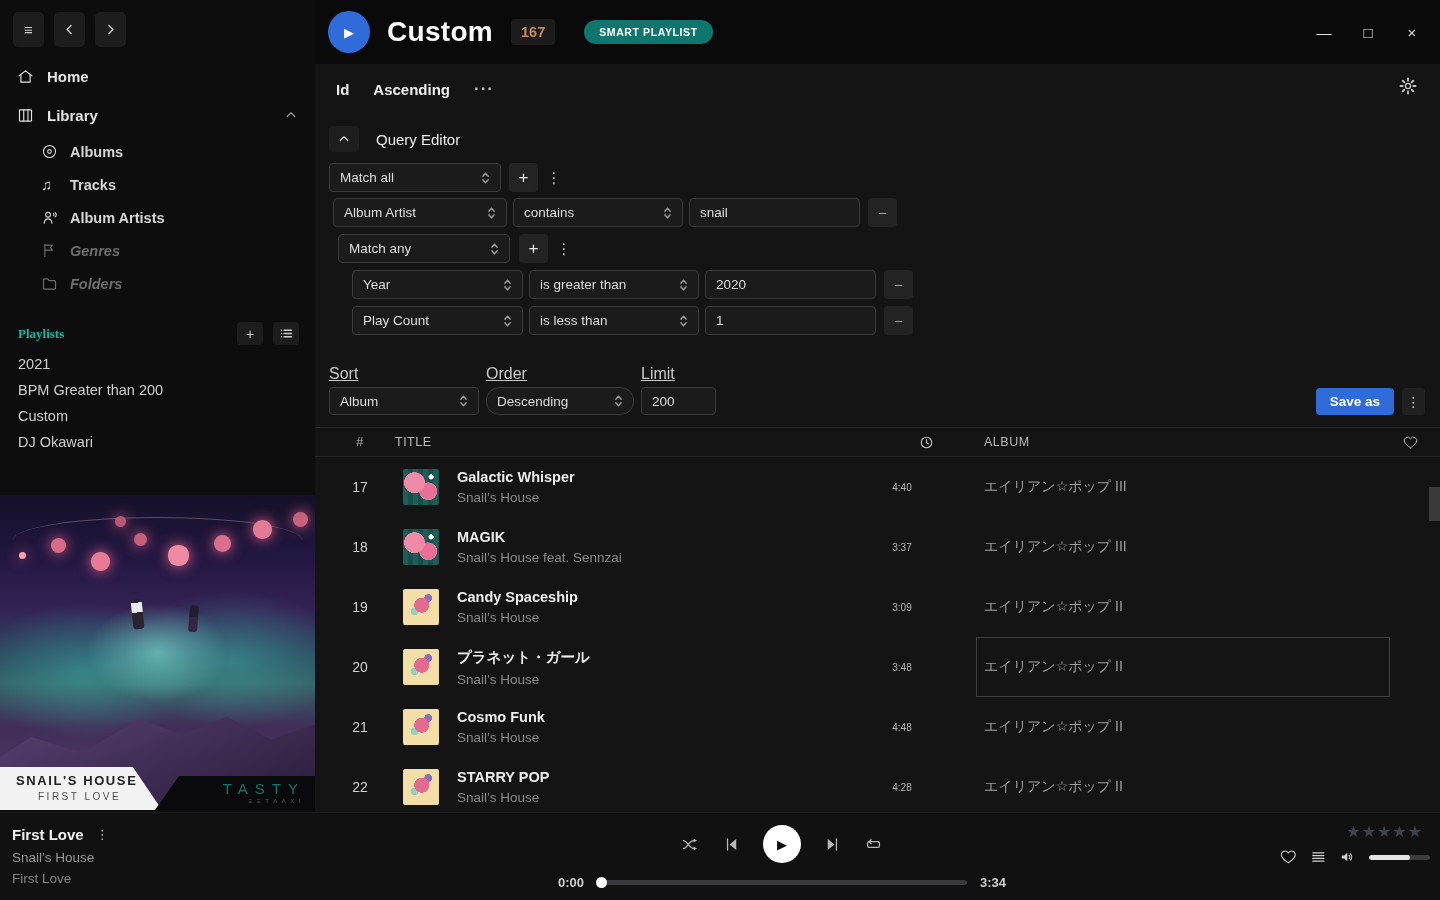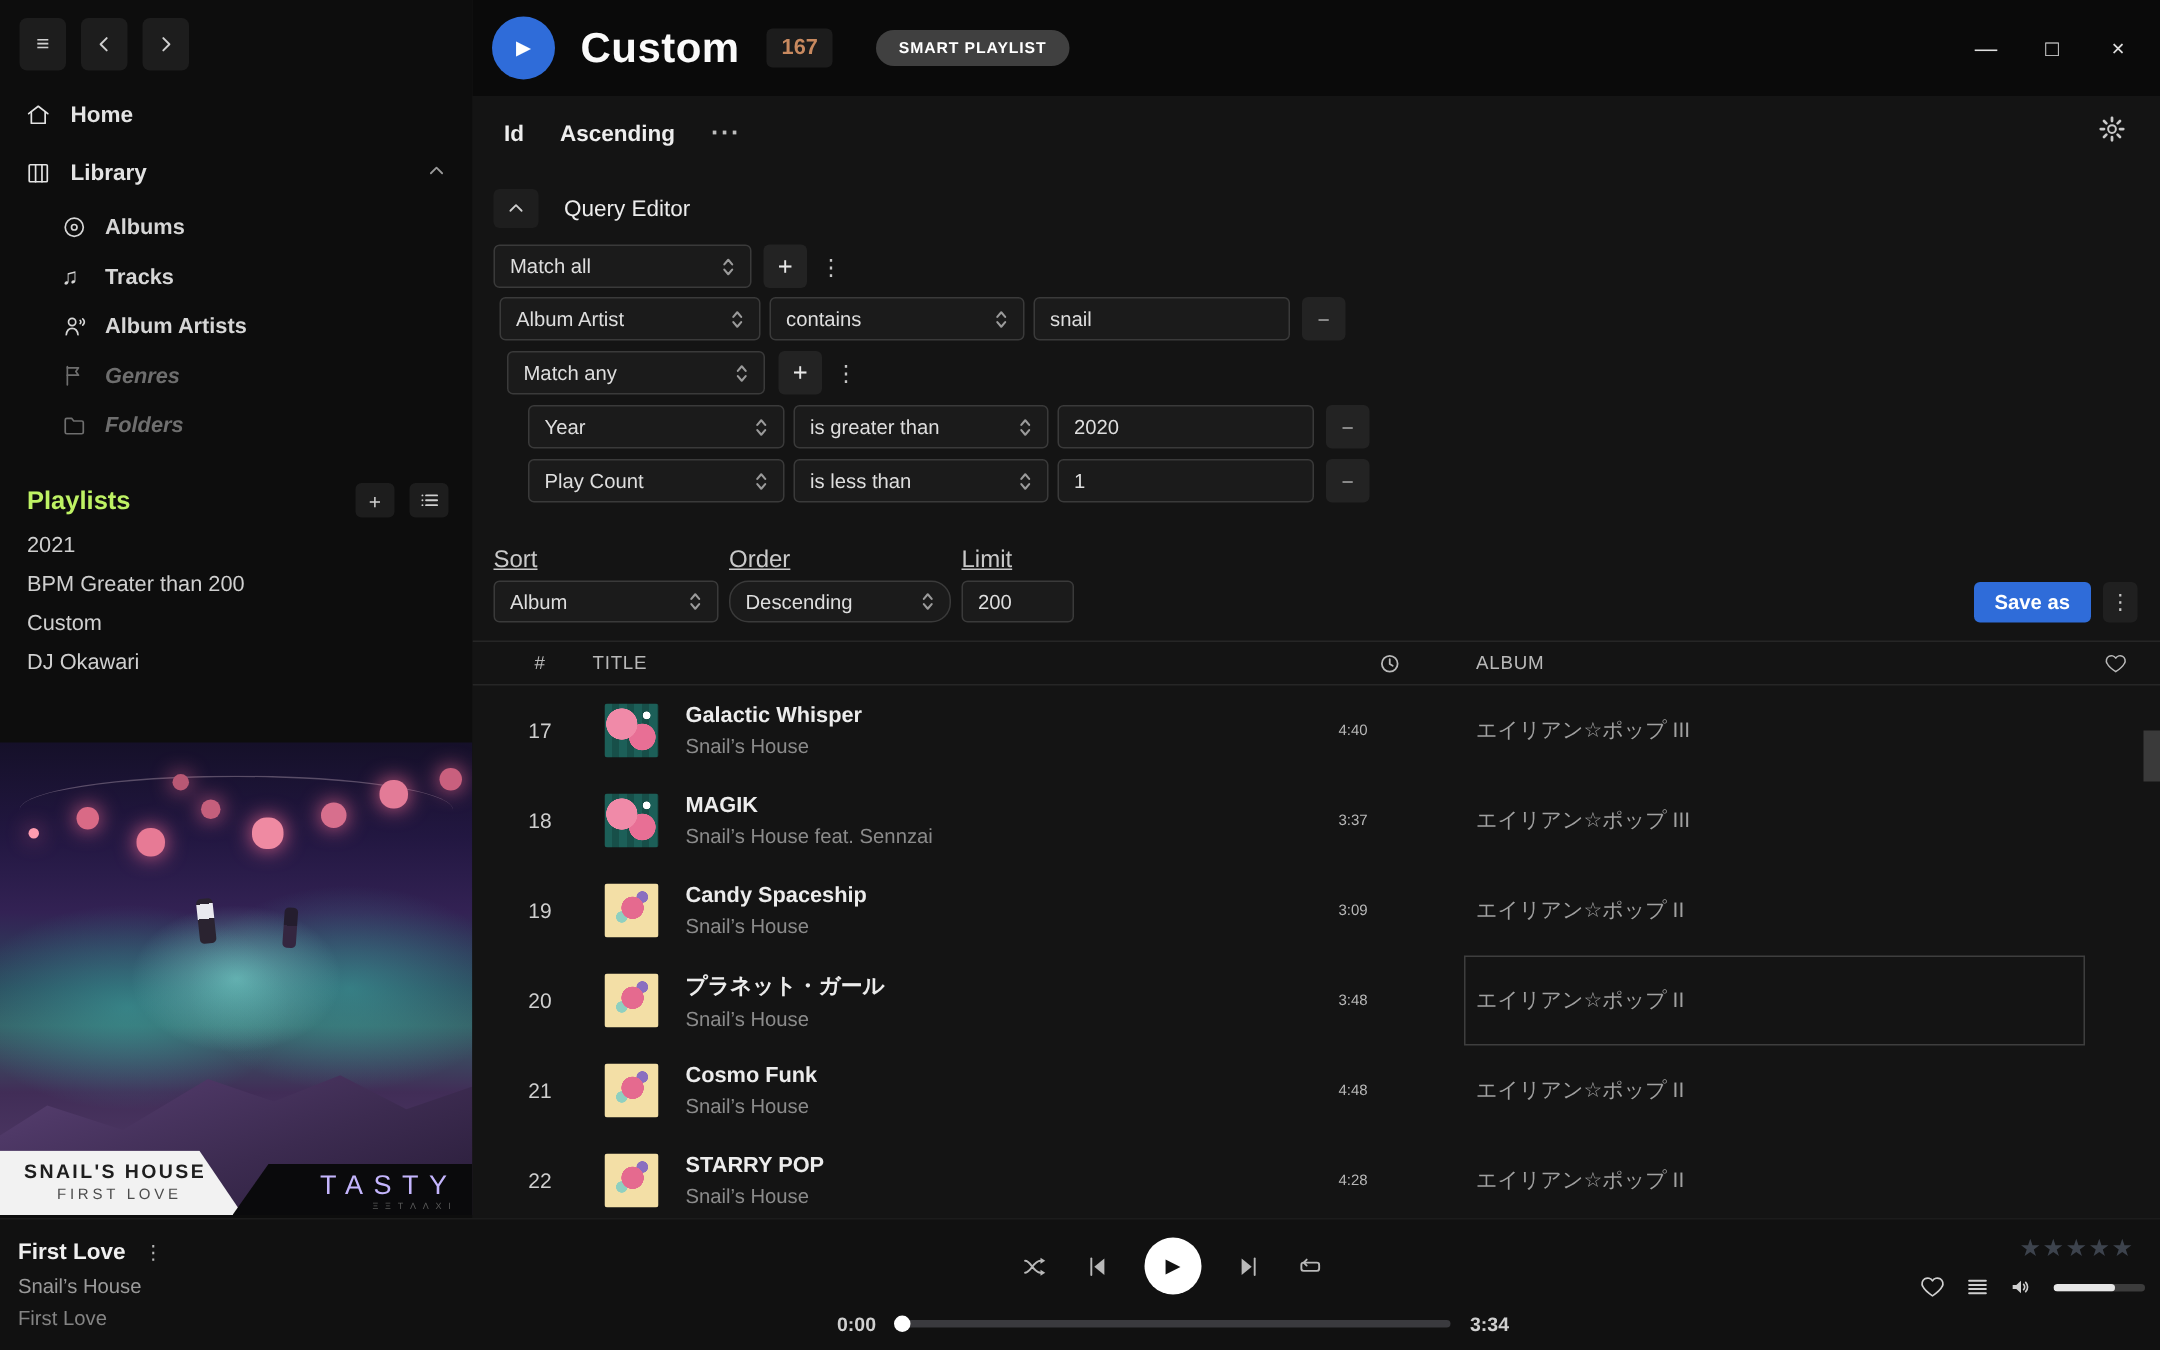--- a/index.html
+++ b/index.html
@@ -20,21 +20,21 @@
     align-items:center; justify-content:center; color:#cfcfcf; font-size:15px; cursor:pointer; }
   .nav-item { display:flex; align-items:center; gap:13px; padding:11px 18px 11px 17px;
     font-weight:700; font-size:15px; color:#e3e3e3; }
   .nav-item .spacer { margin-left:auto; color:#9a9a9a; }
   .sub-item { display:flex; align-items:center; gap:12px; padding:8px 18px 8px 41px;
     font-weight:700; font-size:14.5px; color:#d6d6d6; }
   .sub-item.muted { color:#6e6e6e;font-style:italic; }
   .icn { width:17px; height:17px; flex:none; }
   svg.s { stroke:currentColor; fill:none; stroke-width:1.6; stroke-linecap:round; stroke-linejoin:round; }
   .pl-head { display:flex; align-items:center; padding:22px 16px 6px 18px; }
-  .pl-title { font-size:17px; font-weight:700; color:#bef264; }
+  .pl-title { font-size:13px; font-weight:700; color:#14b8a6;font-family:Liberation Serif, serif; }
   .pl-btns { margin-left:auto; display:flex; gap:10px; }
   .pl-btn { width:26px; height:23px; background:#1d1d1d; border-radius:4px; display:flex;
     align-items:center; justify-content:center; color:#cfcfcf; font-size:14px; }
   .pl-item { padding:5px 18px; font-size:14.5px; color:#cfcfcf; font-weight:400; }
 
   
   .cover { position:absolute; left:0; bottom:2px; width:315px; height:315px; overflow:hidden;
     background:
       radial-gradient(100px 70px at 50% 50%, rgba(140,240,228,.55), transparent 70%),
       radial-gradient(150px 95px at 27% 56%, rgba(64,185,178,.45), transparent 72%),
@@ -54,32 +54,32 @@
     background:linear-gradient(180deg,#241d2e 0 45%, #342640 45%); }
   .rocks { position:absolute; bottom:0; width:100%; height:40%;
     background:linear-gradient(160deg,#63497a 0%,#4e3866 32%,#3c2b50 62%,#281c38 100%);
     clip-path:polygon(0 58%,10% 42%,26% 55%,44% 28%,58% 40%,72% 26%,86% 44%,100% 32%,100% 100%,0 100%); }
   .banner-w { position:absolute; left:0; bottom:0; width:162px; height:43px; background:#f2f2f2;
     clip-path:polygon(0 0,82% 0,100% 100%,0 100%); padding:6px 0 0 16px; }
   .bw-artist { font-size:13px; font-weight:700; color:#1e1e1e; letter-spacing:1.6px; }
   .bw-title { font-size:10px; color:#4d4d4d; letter-spacing:2.5px; margin:3px 0 0 22px; }
   .banner-b { position:absolute; right:0; bottom:0; width:160px; height:34px; background:#0a0a0c;
     clip-path:polygon(15% 0,100% 0,100% 100%,0 100%); padding:4px 10px 0 0; text-align:right; }
-  .bb-label { font-size:18px; font-weight:400; color:#c4b5fd; letter-spacing:7px; }
+  .bb-label { font-size:15px; font-weight:400; color:#0f766e; letter-spacing:7px; }
   .bb-sub { font-size:6px; color:#5a5a5a; letter-spacing:4.5px; margin-top:1px; }
 
   
   .main { background:#141414; position:relative; overflow:hidden; }
   .topbar { height:64px; background:#0a0a0a; display:flex; align-items:center; padding-left:13px; }
   .play-hero { width:42px; height:42px; border-radius:50%; background:var(--accent,#2f6cd9);
     color:#fff; display:flex; align-items:center; justify-content:center; font-size:13px; cursor:pointer; }
   .hero-title { font-size:28px; font-weight:800; margin-left:17px; letter-spacing:.3px; color:#fafafa; }
   .count-badge { margin-left:18px; background:#1c1c1c; border-radius:4px; padding:5px 10px;
     color:#c8895f; font-weight:700; font-size:14.5px; }
-  .smart-badge { margin-left:29px; background:#404040; color:#fff; border-radius:12px;
+  .smart-badge { margin-left:29px; background:#0f766e; color:#fff; border-radius:12px;
     padding:6px 15px; font-size:10.5px; font-weight:700; letter-spacing:.6px; }
   .win-btns { margin-left:auto; display:flex; margin-right:6px; }
   .win-btn { width:44px; height:32px; display:flex; align-items:center; justify-content:center;
     color:#e0e0e0; font-size:15px; cursor:pointer; }
 
   .content { padding-left:14px; position:relative; }
   .toolbar-row { margin-top:14px; height:22px; display:flex; align-items:center; gap:24px;
     position:relative; padding-left:7px; }
   .tb-link { font-size:15px; font-weight:700; color:#ededed; cursor:pointer; }
   .tb-more { font-size:17px; font-weight:700; color:#bdbdbd; letter-spacing:1px; cursor:pointer; }

